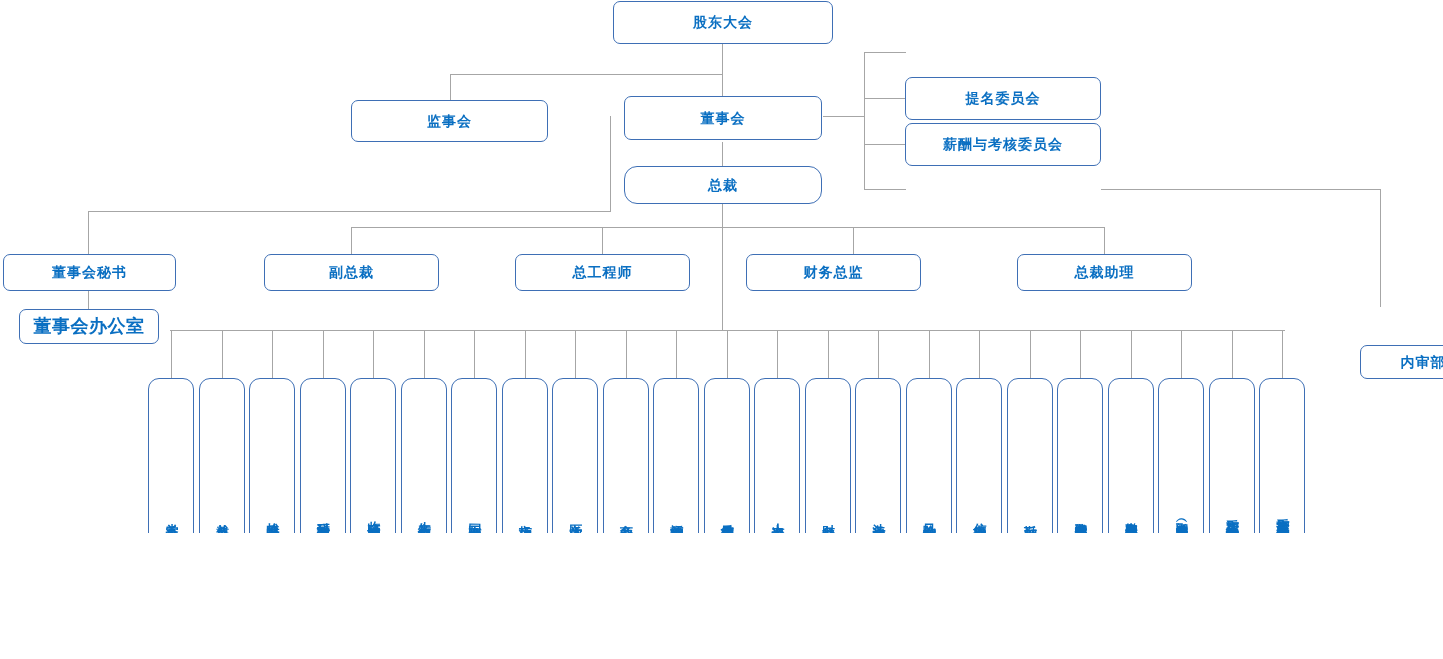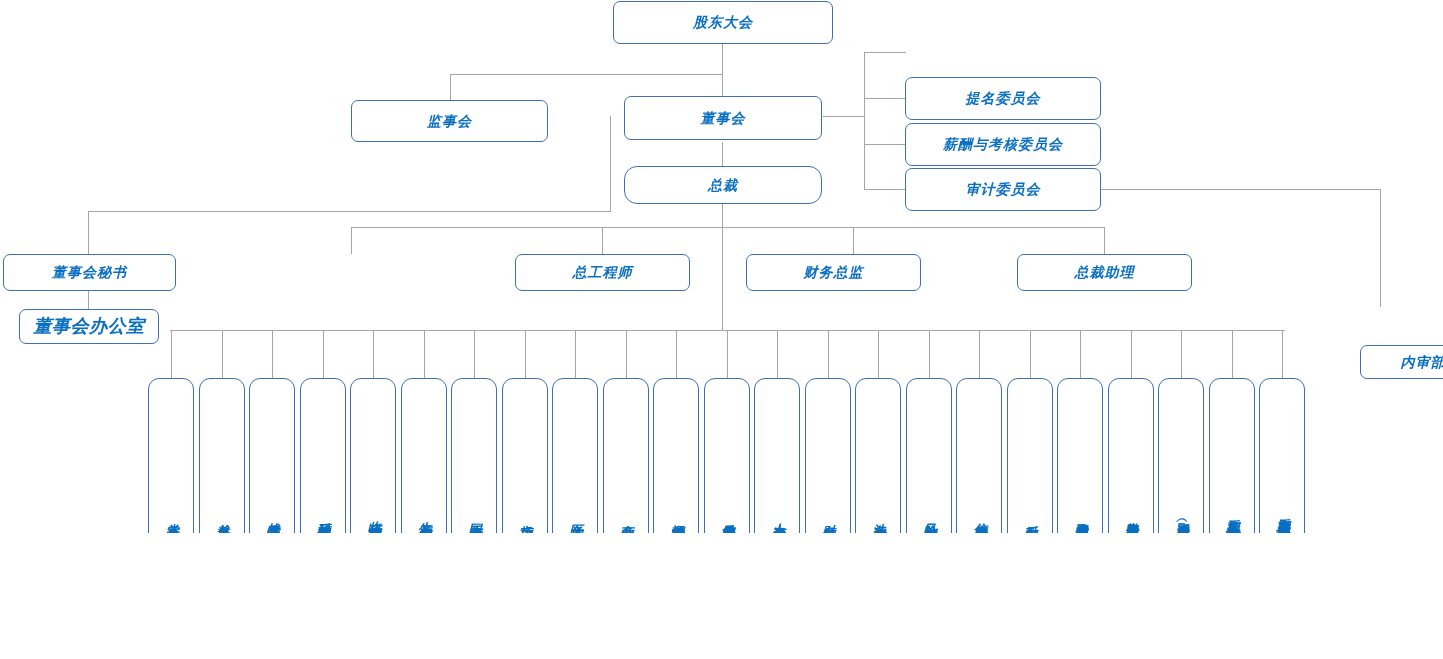--- a/index.html
+++ b/index.html
@@ -6,21 +6,20 @@
   body{
     font-family:"Liberation Sans","DejaVu Sans",sans-serif;
     -webkit-font-smoothing:antialiased;
   }
   #chart{
     position:relative;
     width:1443px;
     height:533px;
     background:#ffffff;
     overflow:hidden;
-    font-style:italic;
   }
   
   .node{
     position:absolute;
     box-sizing:border-box;
     border:1.6px solid #3E6FB5;
     border-radius:7px;
     background:#ffffff;
     color:#0A6FC2;
     font-weight:bold;
@@ -124,25 +123,25 @@
   <div class="node h" style="left:613px;top:1px;width:220px;height:43px;">股东大会</div>
 
   <div class="node h" style="left:351px;top:100px;width:197px;height:42px;">监事会</div>
 
   <div class="node h" style="left:624px;top:96px;width:198px;height:44px;text-align:center;">董事会</div>
 
   <div class="node h" style="left:624px;top:166px;width:198px;height:38px;border-radius:13px;">总裁</div>
 
   <div class="node h" style="left:905px;top:123px;width:196px;height:43px;">薪酬与考核委员会</div>
   <div class="node h" style="left:905px;top:77px;width:196px;height:43px;">提名委员会</div>
-  <div class="node h" style="left:905px;top:168px;width:196px;height:43px;">审计委员会</div>
 
   <div class="node h" style="left:1360px;top:307px;width:126px;height:34px;margin-top:38px;">内审部</div>
 
   <div class="node h" style="left:3px;top:254px;width:173px;height:37px;">董事会秘书</div>
+  <div class="node h" style="left:264px;top:254px;width:175px;height:37px;">副总裁</div>
   <div class="node h" style="left:515px;top:254px;width:175px;height:37px;">总工程师</div>
   <div class="node h" style="left:746px;top:254px;width:175px;height:37px;">财务总监</div>
   <div class="node h" style="left:1017px;top:254px;width:175px;height:37px;">总裁助理</div>
 
   <div class="node small" style="left:19px;top:309px;width:140px;height:35px;">董事会办公室</div>
 
   <div id="dept-layer">
       <div class="node v" style="left: 148px; top: 378px; width: 46px; height: 277px;">党委办公室</div>
       <div class="node v" style="left: 198.5px; top: 378px; width: 46px; height: 277px;">总裁办公室</div>
       <div class="node v" style="left: 249px; top: 378px; width: 46px; height: 277px;">战略发展中心</div>

